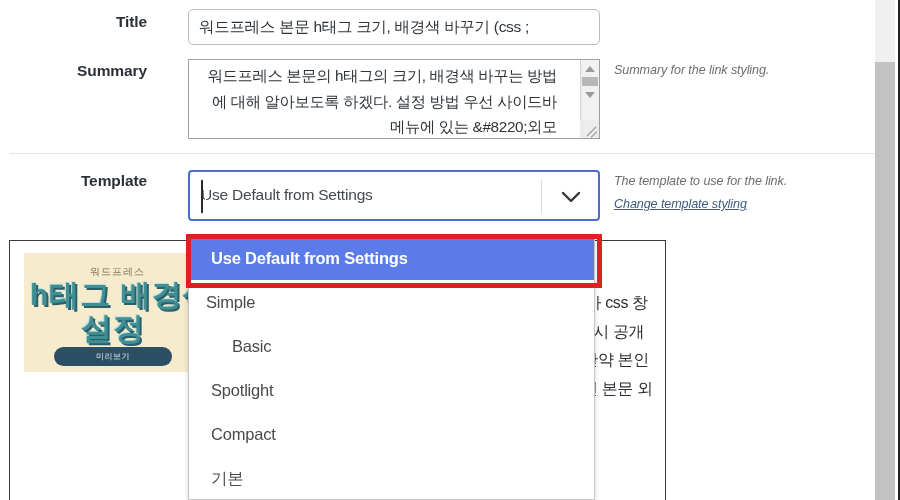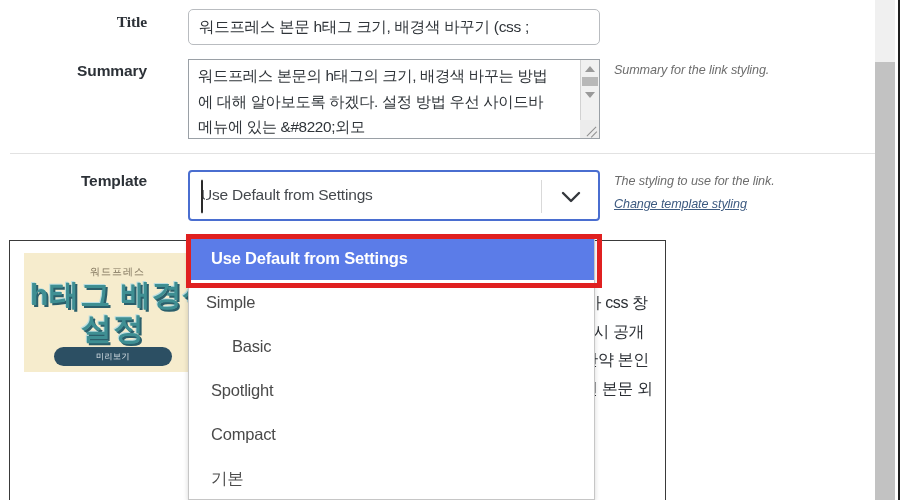--- a/index.html
+++ b/index.html
@@ -85,20 +85,21 @@
 
   
   #summary-box {
     position: absolute;
     left: 188px; top: 59px;
     width: 412px; height: 80px;
     border: 1px solid #9aa0a6;
     background: #fff;
     box-sizing: border-box;
     overflow: hidden;
+    text-align: right;
   }
   #summary-text {
     position: absolute;
     left: 0; top: 0;
     width: 374px;
     padding: 3px 6px 0 9px;
     box-sizing: border-box;
     font-size: 15.3px;
     line-height: 25.5px;
     color: #2f3439;
@@ -358,21 +359,21 @@
     background: #ffffff;
   }
 </style>
 </head>
 <body>
 
 <div id="root">
 
   <div id="win-top-strip"></div>
 
-  <div class="field-row" style="left:0; top:13px;font-family:Liberation Serif, serif;">
+  <div class="field-row" style="left:0; top:13px;">
     <div class="field-label">Title</div>
   </div>
   <div id="title-input-box">
     <span class="val">워드프레스 본문 h태그 크기, 배경색 바꾸기 (css ;</span>
   </div>
 
   <div class="field-row" style="left:0; top:62px;">
     <div class="field-label">Summary</div>
   </div>
   <div id="summary-box">
@@ -398,21 +399,21 @@
   <div id="template-select">
     <span class="sel-value">Use Default from Settings</span>
     <span id="caret-beam"></span>
     <span id="sel-divider"></span>
     <span id="sel-chevron">
       <svg width="20" height="12" viewBox="0 0 20 12">
         <path d="M2 2 L10 10 L18 2" fill="none" stroke="#33373c" stroke-width="2.4" stroke-linecap="round" stroke-linejoin="round"></path>
       </svg>
     </span>
   </div>
-  <div class="help-text" style="left:614px; top:174px;">The styling to use for the link.</div>
+  <div class="help-text" style="left:614px; top:174px;">The template to use for the link.</div>
   <div class="help-link" style="left:614px; top:197px;">Change template styling</div>
 
   <div id="preview-card">
     <div id="thumb">
       <div class="t-small">워드프레스</div>
       <div class="t-big1">h태그 배경색</div>
       <div class="t-big2">설정</div>
       <div class="t-pill">미리보기</div>
     </div>
   </div>

